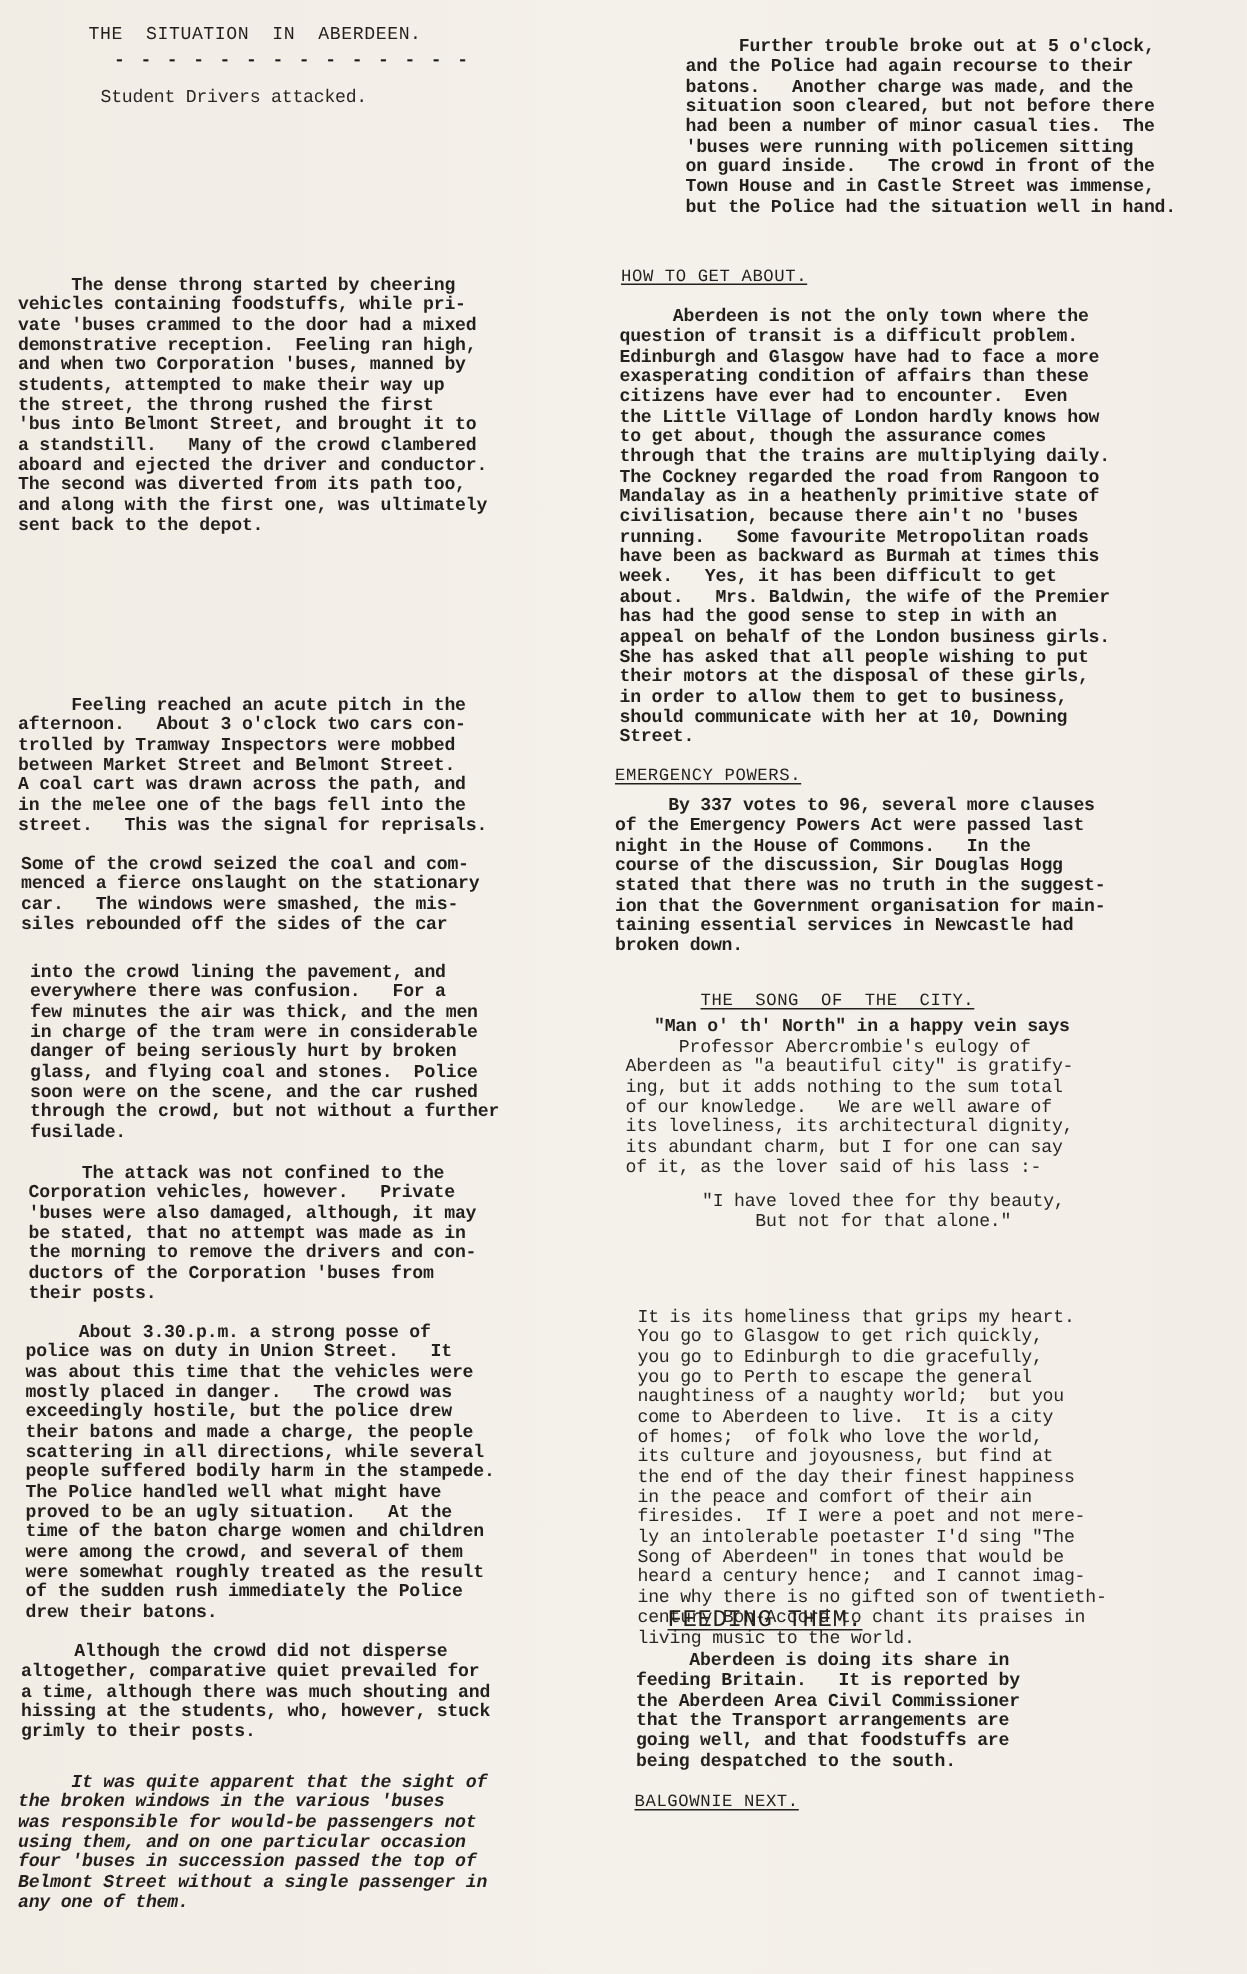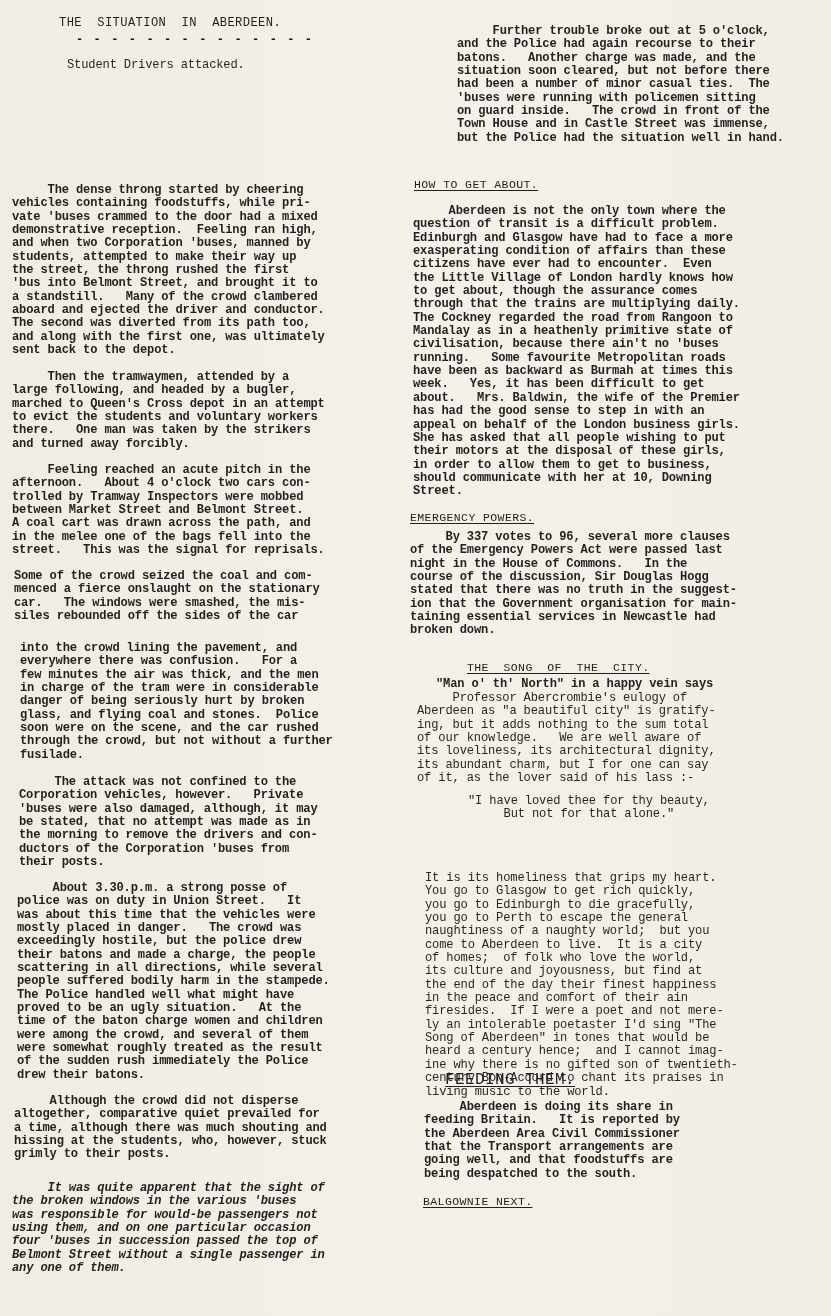--- a/index.html
+++ b/index.html
@@ -40,28 +40,22 @@
 demonstrative reception.  Feeling ran high,
 and when two Corporation 'buses, manned by
 students, attempted to make their way up
 the street, the throng rushed the first
 'bus into Belmont Street, and brought it to
 a standstill.   Many of the crowd clambered
 aboard and ejected the driver and conductor.
 The second was diverted from its path too,
 and along with the first one, was ultimately
 sent back to the depot.</div>
-  <div class="blk" style="left:12px;top:371px;">     Then the tramwaymen, attended by a
-large following, and headed by a bugler,
-marched to Queen's Cross depot in an attempt
-to evict the students and voluntary workers
-there.   One man was taken by the strikers
-and turned away forcibly.</div>
   <div class="blk" style="left:12px;top:464px;">     Feeling reached an acute pitch in the
-afternoon.   About 4 o'clock two cars con-
+afternoon.   About 3 o'clock two cars con-
 trolled by Tramway Inspectors were mobbed
 between Market Street and Belmont Street.
 A coal cart was drawn across the path, and
 in the melee one of the bags fell into the
 street.   This was the signal for reprisals.</div>
   <div class="blk" style="left:14px;top:570px;">Some of the crowd seized the coal and com-
 menced a fierce onslaught on the stationary
 car.   The windows were smashed, the mis-
 siles rebounded off the sides of the car</div>
   <div class="blk" style="left:20px;top:642px;">into the crowd lining the pavement, and

